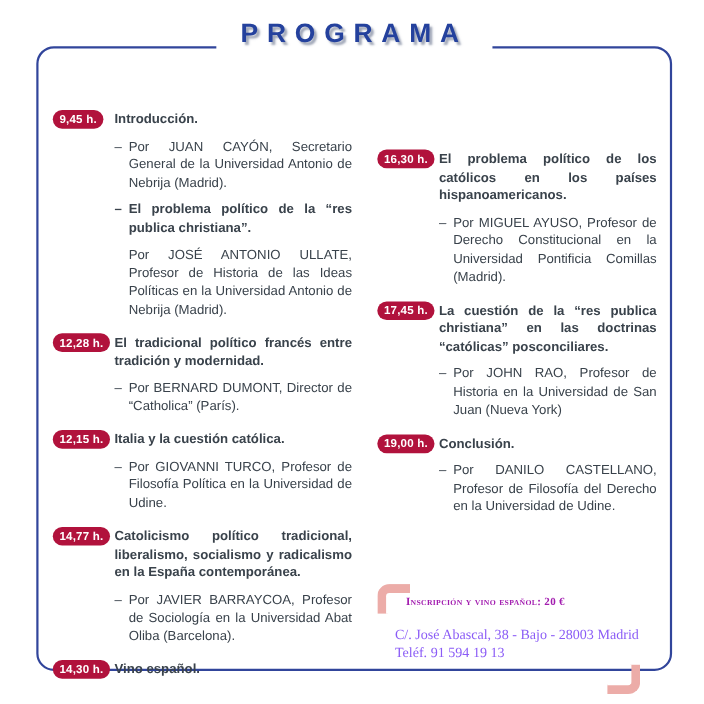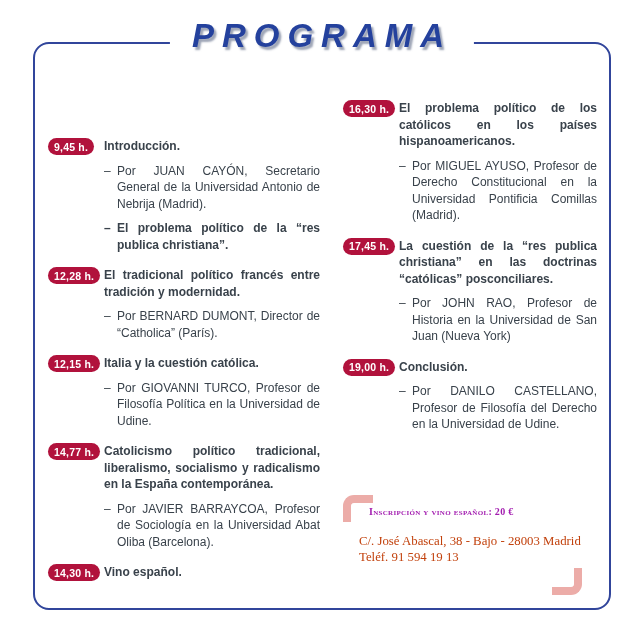--- a/index.html
+++ b/index.html
@@ -23,27 +23,26 @@
     background: #ffffff;
   }
 
   
   .page-title {
     position: absolute;
     top: -27px; left: 50%;
     transform: translateX(-50%);
     background: #ffffff;
     padding: 0 22px;
-    font-size: 33px;
+    font-size: 24px;
     font-weight: bold;
     letter-spacing: 8px;
     color: #24419d;
     text-shadow: 2.5px 3px 2px rgba(125,135,158,0.75);
     white-space: nowrap;
-    font-style: italic;
   }
 
   
   .columns {
     display: flex;
     justify-content: space-between;
     padding: 56px 12px 0 13px;
     box-sizing: border-box;
     align-items: flex-end;
   }
@@ -116,37 +115,38 @@
     letter-spacing: 0.3px;
     color: #a21caf;
     white-space: nowrap;
     margin-left: 10px;
   }
   .ins-lines {
     position: absolute;
     left: 16px; top: 38px;
     font-size: 12.8px;
     line-height: 16.5px;
-    color: #c2410c;
+    color: #8b5cf6;
   }
 </style>
 </head>
 <body>
 
 <div class="frame">
   <div class="page-title">PROGRAMA</div>
 
   <div class="columns">
     <div class="col-left">
       <div class="entries">
           <div class="entry">
             <span class="badge">9,45 h.</span>
             <div class="entry-title">Introducción.</div>
             <div class="sub speaker"><span class="dash">–</span><span>Por JUAN CAYÓN, Secretario General de la Universidad Antonio de Nebrija (Madrid).</span></div>
             <div class="sub topic"><span class="dash">–</span><span>El problema político de la “res publica christiana”.</span></div>
+            <div class="sub para"><span>Por JOSÉ ANTONIO ULLATE, Profesor de Historia de las Ideas Políticas en la Universidad Antonio de Nebrija (Madrid).</span></div>
           </div>
           <div class="entry">
             <span class="badge">12,28 h.</span>
             <div class="entry-title">El tradicional político francés entre tradición y modernidad.</div>
             <div class="sub speaker"><span class="dash">–</span><span>Por BERNARD DUMONT, Director de “Catholica” (París).</span></div>
           </div>
           <div class="entry">
             <span class="badge">12,15 h.</span>
             <div class="entry-title">Italia y la cuestión católica.</div>
             <div class="sub speaker"><span class="dash">–</span><span>Por GIOVANNI TURCO, Profesor de Filosofía Política en la Universidad de Udine.</span></div>

